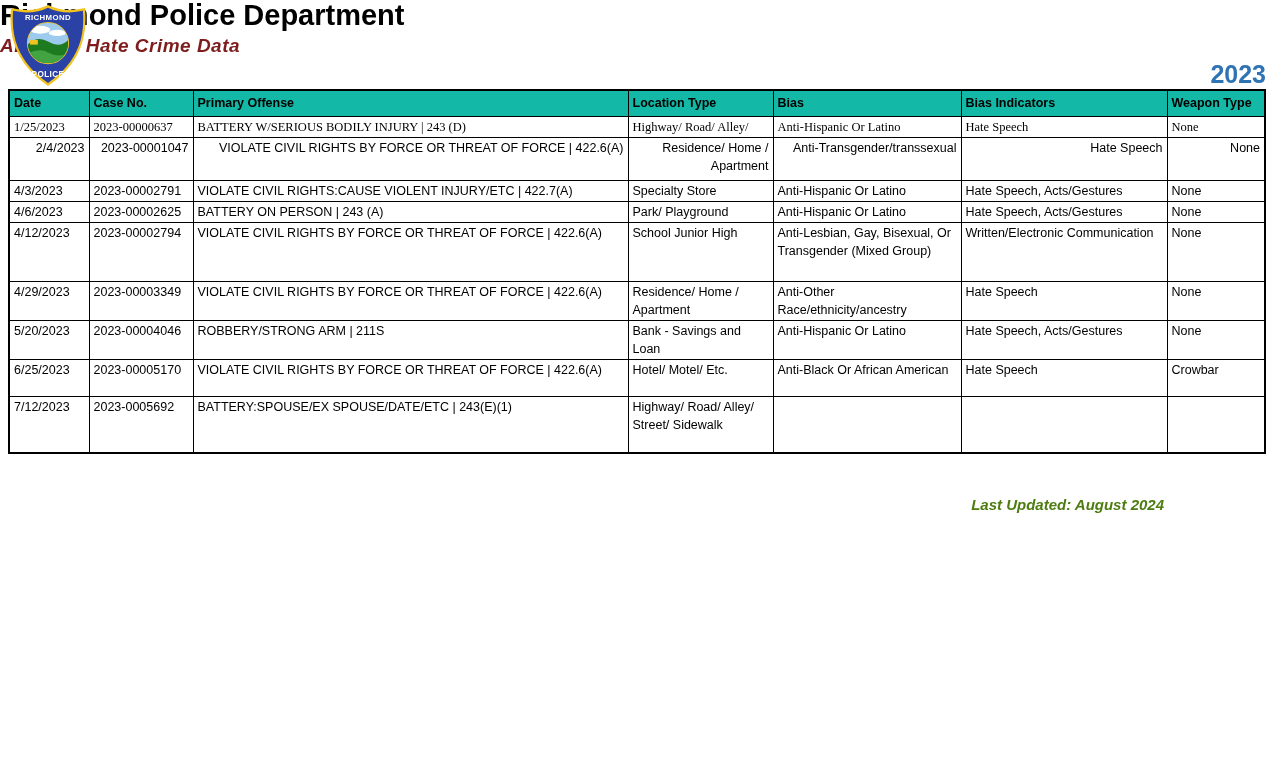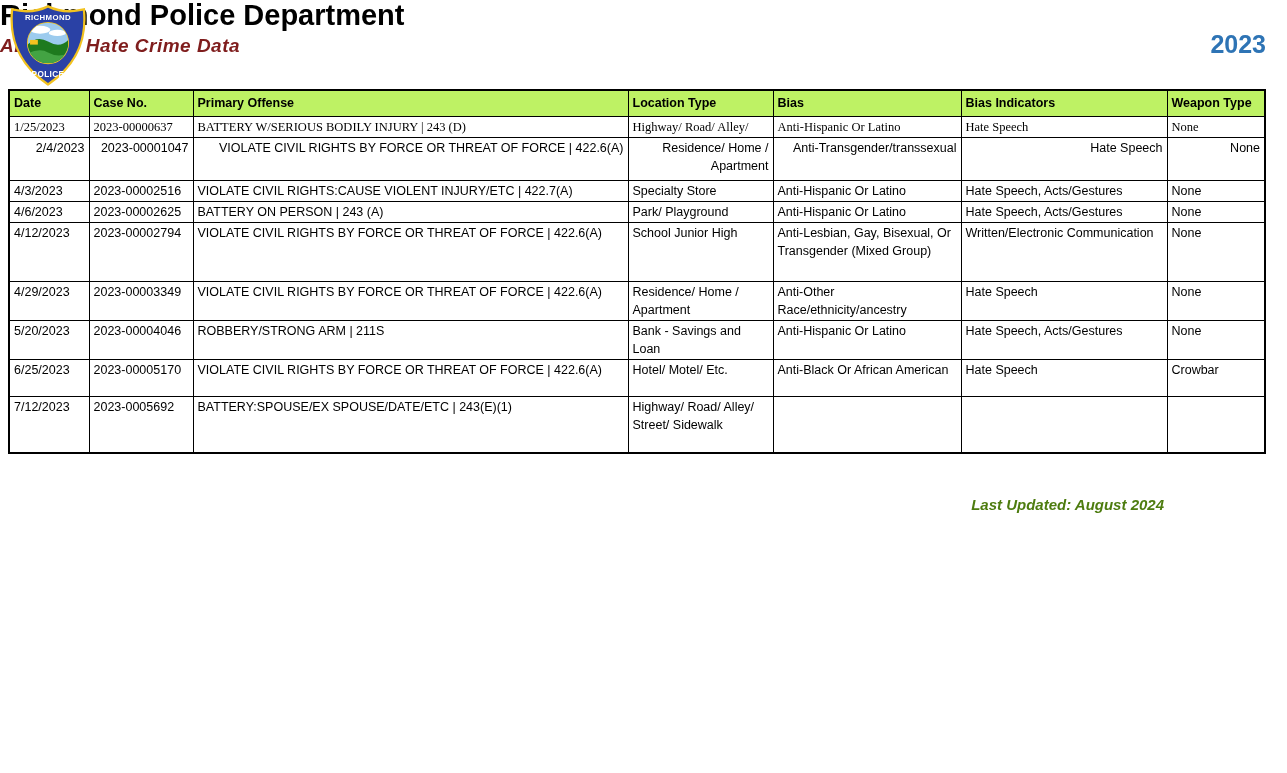--- a/index.html
+++ b/index.html
@@ -21,39 +21,39 @@
   .titles { text-align: left; }
   .title {
     font-size: 29px; font-weight: bold; color: #000;
     line-height: 1.1;
   }
   .subtitle {
     font-size: 19px; font-weight: bold; font-style: italic;
     color: #7f1d1d; margin-top: 3px; letter-spacing: 0.5px;
   }
   .year {
-    position: absolute; right: 21px; top: 30px;
+    position: absolute; right: 21px; top: 60px;
     font-size: 25px; font-weight: bold; color: #2E74B5;
   }
 
   
   table.hate-crime {
     border-collapse: collapse;
     margin-left: 8px;
     width: 1256px;
     table-layout: fixed;
     border: 2px solid #000;
   }
   .hate-crime th, .hate-crime td {
     border: 1px solid #000;
     padding: 1px 4px;
     overflow: hidden;
   }
   .hate-crime th {
-    background: #bef264;
+    background: #14b8a6;
     font-size: 12.5px;
     font-weight: bold;
     text-align: left;
     vertical-align: middle;
     height: 26px;
   }
   .hate-crime td {
     font-size: 12.5px;
     vertical-align: top;
     line-height: 18px;
@@ -149,21 +149,21 @@
         <td>2/4/2023</td>
         <td>2023-00001047</td>
         <td>VIOLATE CIVIL RIGHTS BY FORCE OR THREAT OF FORCE | 422.6(A)</td>
         <td>Residence/ Home / Apartment</td>
         <td>Anti-Transgender/transsexual</td>
         <td>Hate Speech</td>
         <td>None</td>
       </tr>
       <tr>
         <td>4/3/2023</td>
-        <td>2023-00002516</td>
+        <td>2023-00002791</td>
         <td>VIOLATE CIVIL RIGHTS:CAUSE VIOLENT INJURY/ETC | 422.7(A)</td>
         <td>Specialty Store</td>
         <td>Anti-Hispanic Or Latino</td>
         <td>Hate Speech, Acts/Gestures</td>
         <td>None</td>
       </tr>
       <tr>
         <td>4/6/2023</td>
         <td>2023-00002625</td>
         <td>BATTERY ON PERSON | 243 (A)</td>

